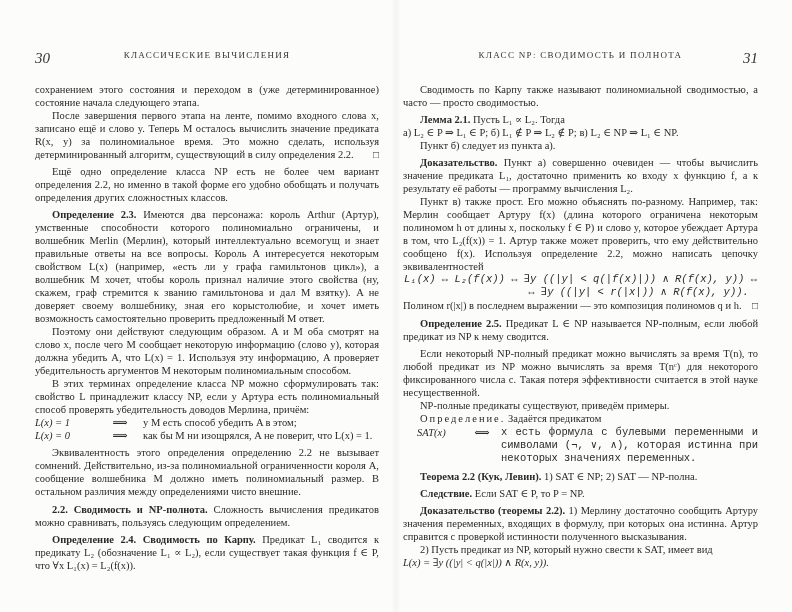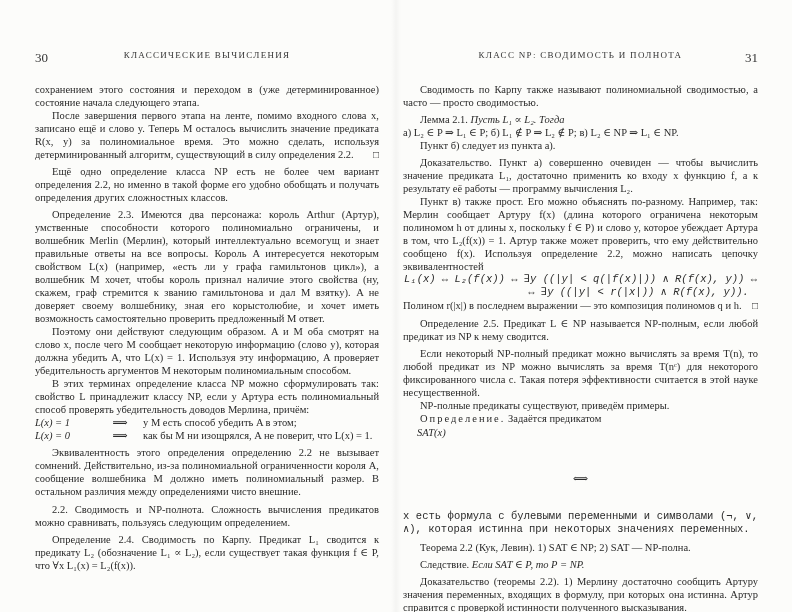--- a/index.html
+++ b/index.html
@@ -10,48 +10,48 @@
     color:#2a2a2a;
   }
   .spread { position:relative; width:792px; height:612px; background:#fcfcfa; }
   .gutter {
     position:absolute; left:391px; top:0; width:10px; height:612px;
     background:linear-gradient(90deg, rgba(0,0,0,0) 0%, rgba(0,0,0,0.03) 50%, rgba(0,0,0,0) 100%);
   }
   .runhead-row { position:absolute; top:50px; height:14px; font-size:9px; letter-spacing:1.3px; color:#333; }
   .runhead-row.left  { left:35px;  width:344px; }
   .runhead-row.right { left:403px; width:355px; }
-  .pagenum { position:absolute; top:0; font-size:13px; letter-spacing:0; }
+  .pagenum { position:absolute; top:0; font-size:15px; letter-spacing:0;font-style:italic; }
   .runhead-row.left  .pagenum { left:0; }
   .runhead-row.right .pagenum { right:0; }
   .runtitle { display:block; text-align:center; white-space:nowrap; }
 
   .col { position:absolute; top:83px; font-size:10.5px; line-height:13px; text-align:justify; }
   .col.left  { left:35px;  width:344px; }
   .col.right { left:403px; width:355px; }
 
   p { margin:0; padding:0; }
   .ind { text-indent:17px; }
   .noind { text-indent:0; }
   .mt { margin-top:4px; }
   .mt2 { margin-top:5px; }
-  b.lead { font-weight:normal; }
-  .it { font-style:italic; }
+  b.lead { font-weight:bold; }
+  .it { }
   .math { font-style:italic; }
   .qedp { position:relative; }
   .qed { position:absolute; right:0; bottom:0; font-style:normal; font-size:10px; }
 
   .impl-line { display:flex; text-indent:0; white-space:nowrap; }
   .impl-line .math  { flex:0 0 62px; }
   .impl-line .arrow { flex:0 0 46px; text-align:center; }
 
   .eqline { text-align:center; text-indent:0;font-family:Liberation Mono, monospace; }
   .eqline.second { position:relative; left:58px; }
 
-  .sat-row { display:flex; text-indent:0; margin-top:1px;flex-direction:column; }
+  .sat-row { display:flex; text-indent:0; margin-top:1px; }
   .sat-f { flex:0 0 46px; margin-left:14px; font-style:italic; white-space:nowrap; }
   .sat-arrow { flex:0 0 38px; text-align:center; }
   .sat-text { flex:1; text-align:justify;font-family:Liberation Mono, monospace; }
 
   .spaced-lead { letter-spacing:2px; }
 </style>
 </head>
 <body>
 
 <div class="spread">

